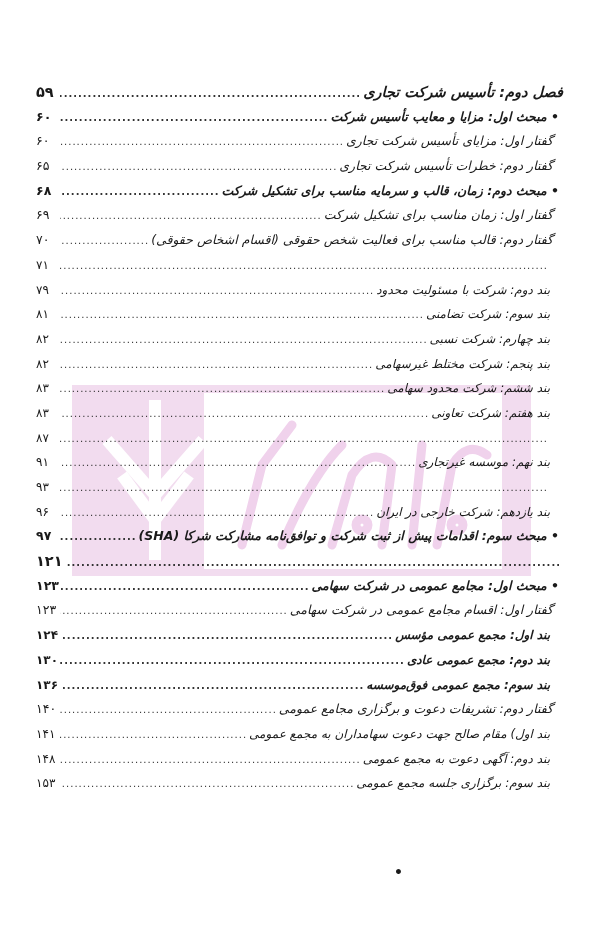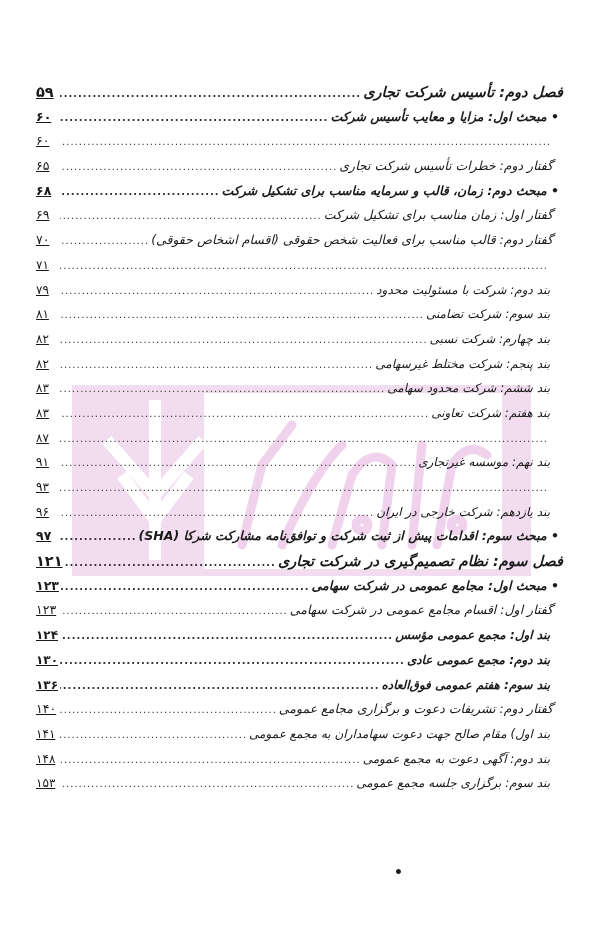--- a/index.html
+++ b/index.html
@@ -9,21 +9,21 @@
                background:#f2dcef; z-index:0; }
   .wm-frame { position:absolute; left:132px; top:8px; width:312px; height:176px;
               background:#ffffff; border-right:14px solid #f2dcef; box-sizing:border-box; }
   .wm-tree { position:absolute; left:25px; top:15px; width:110px; height:160px; }
   .wm-logo { position:absolute; left:150px; top:20px; width:290px; height:150px; }
   .toc { position:absolute; left:36px; top:80px; width:527px; z-index:1; direction:rtl; }
   .row { display:flex; align-items:baseline; height:24.7px; line-height:24.7px; white-space:nowrap; }
   .row .title { flex:0 0 auto;font-style:italic; }
   .row .leader { flex:1 1 auto; overflow:hidden; margin:0 2px; letter-spacing:1px; color:#333; font-size:10px; }
   .row .leader::after { content:"........................................................................................................................................................................................................"; }
-  .row .page { flex:0 0 auto; min-width:22px; text-align:left;text-decoration:underline; }
+  .row .page { flex:0 0 auto; min-width:22px; text-align:left; }
   .lvl-chapter { font-weight:bold; font-size:14.5px; padding-right:0; }
   .lvl-section { font-weight:bold; font-size:12.5px; padding-right:4px; }
   .lvl-part { font-size:12.5px; padding-right:10px; }
   .lvl-item { font-size:12px; padding-right:13px; }
   .lvl-item.bold { font-weight:bold; }
   .page-number { position:absolute; left:394px; top:864px; font-size:14px; font-weight:bold; z-index:1; }
 </style>
 </head>
 <body>
 
@@ -56,20 +56,21 @@
       <span class="title">فصل دوم: تأسیس شرکت تجاری</span>
       <span class="leader"></span>
       <span class="page">۵۹</span>
     </div>
     <div class="row lvl-section">
       <span class="title">• مبحث اول: مزایا و معایب تأسیس شرکت</span>
       <span class="leader"></span>
       <span class="page">۶۰</span>
     </div>
     <div class="row lvl-part">
+      <span class="title">گفتار اول: مزایای تأسیس شرکت تجاری</span>
       <span class="leader"></span>
       <span class="page">۶۰</span>
     </div>
     <div class="row lvl-part">
       <span class="title">گفتار دوم: خطرات تأسیس شرکت تجاری</span>
       <span class="leader"></span>
       <span class="page">۶۵</span>
     </div>
     <div class="row lvl-section">
       <span class="title">• مبحث دوم: زمان، قالب و سرمایه مناسب برای تشکیل شرکت</span>
@@ -137,21 +138,20 @@
       <span class="title">بند یازدهم: شرکت خارجی در ایران</span>
       <span class="leader"></span>
       <span class="page">۹۶</span>
     </div>
     <div class="row lvl-section">
       <span class="title">• مبحث سوم: اقدامات پیش از ثبت شرکت و توافق‌نامه مشارکت شرکا (SHA)</span>
       <span class="leader"></span>
       <span class="page">۹۷</span>
     </div>
     <div class="row lvl-chapter">
-      <span class="title">فصل سوم: نظام تصمیم‌گیری در شرکت تجاری</span>
       <span class="leader"></span>
       <span class="page">۱۲۱</span>
     </div>
     <div class="row lvl-section">
       <span class="title">• مبحث اول: مجامع عمومی در شرکت سهامی</span>
       <span class="leader"></span>
       <span class="page">۱۲۳</span>
     </div>
     <div class="row lvl-part">
       <span class="title">گفتار اول: اقسام مجامع عمومی در شرکت سهامی</span>
@@ -162,21 +162,21 @@
       <span class="title">بند اول: مجمع عمومی مؤسس</span>
       <span class="leader"></span>
       <span class="page">۱۲۴</span>
     </div>
     <div class="row lvl-item bold">
       <span class="title">بند دوم: مجمع عمومی عادی</span>
       <span class="leader"></span>
       <span class="page">۱۳۰</span>
     </div>
     <div class="row lvl-item bold">
-      <span class="title">بند سوم: هفتم عمومی فوق‌العاده</span>
+      <span class="title">بند سوم: مجمع عمومی فوق‌موسسه</span>
       <span class="leader"></span>
       <span class="page">۱۳۶</span>
     </div>
     <div class="row lvl-part">
       <span class="title">گفتار دوم: تشریفات دعوت و برگزاری مجامع عمومی</span>
       <span class="leader"></span>
       <span class="page">۱۴۰</span>
     </div>
     <div class="row lvl-item">
       <span class="title">بند اول) مقام صالح جهت دعوت سهامداران به مجمع عمومی</span>

